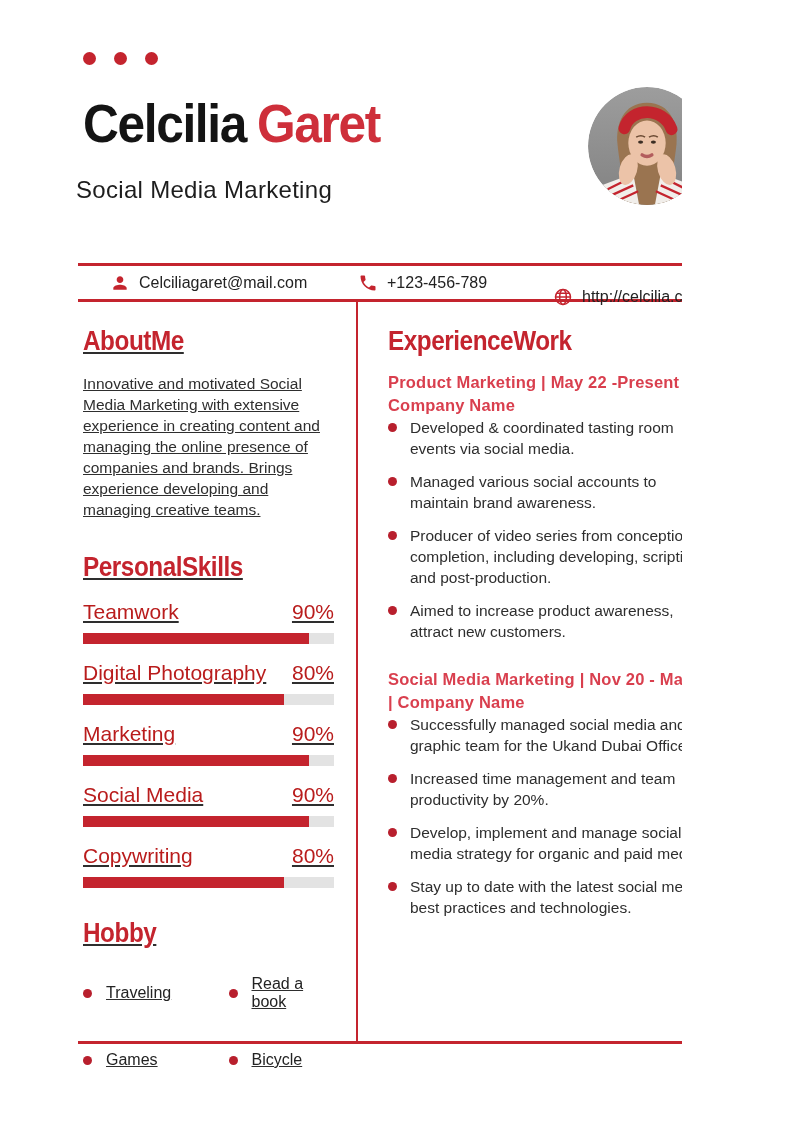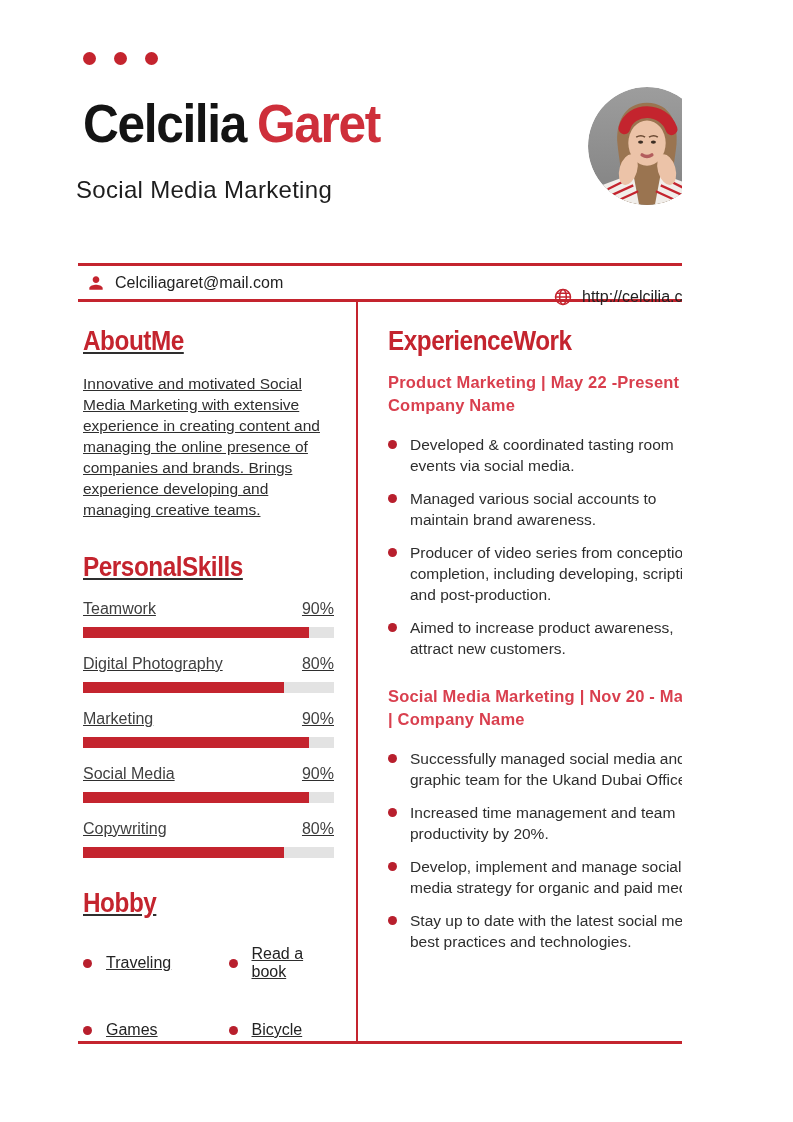--- a/index.html
+++ b/index.html
@@ -28,50 +28,50 @@
 
   
   .photo{position:absolute;top:87px;left:588px;width:118px;height:118px;border-radius:50%;overflow:hidden;}
   .photo svg{display:block;width:100%;height:100%;}
 
   
   .contact{position:absolute;top:263px;left:78px;width:637px;height:39px;
            border-top:3px solid var(--accent);border-bottom:3px solid var(--accent);}
   .citem{position:absolute;top:0;height:100%;display:flex;align-items:center;gap:9px;font-size:16px;color:#222;}
   .citem svg{width:20px;height:20px;flex:none;}
-  .ci-email{left:8px;} .ci-phone{left:280px;} .ci-web{left:475px;margin-top:14px;}
+  .ci-email{left:32px;} .ci-phone{left:280px;} .ci-web{left:475px;margin-top:14px;}
 
   
   .columns{position:absolute;top:302px;left:78px;width:637px;height:742px;display:flex;
            border-bottom:3px solid var(--accent);}
   .col-left{width:280px;flex:none;border-right:2px solid var(--accent);
             padding:24px 22px 0 5px;text-decoration:underline;}
   .col-right{flex:1;padding:24px 0 0 30px;}
 
   .h{font-size:27px;font-weight:800;color:var(--accent);letter-spacing:-.5px;word-spacing:-7px;
      transform:scaleX(.9);transform-origin:left;white-space:nowrap;}
 
   .about-text{margin-top:16px;font-size:15.5px;line-height:21px;color:var(--ink);}
 
   .skills-head{margin-top:32px;}
   .skills-list{margin-top:6px;}
   .skill{margin-top:17px;}
-  .skill-row{display:flex;justify-content:space-between;align-items:baseline;font-size:16px;color:#404040;}
+  .skill-row{display:flex;justify-content:space-between;align-items:baseline;font-size:21px;color:#b91c1c;}
   .skill-bar{margin-top:9px;height:11px;background:var(--track);}
   .skill-fill{height:100%;background:var(--accent);}
 
   .hobby-head{margin-top:30px;}
   .hobby-grid{margin-top:26px;display:grid;grid-template-columns:1fr 1fr;row-gap:20px;column-gap:8px;gap:40px;}
   .hobby-item{display:flex;align-items:center;gap:14px;font-size:16px;color:#232323;}
   .hdot{width:9px;height:9px;border-radius:50%;background:var(--bullet-red);flex:none;}
 
   .job{margin-top:4px;}
   .job-title{margin-top:14px;font-size:16.5px;line-height:23px;font-weight:600;
              color:var(--job-red);letter-spacing:.2px;}
-  .bullets{list-style:none;margin-top:17px;}
+  .bullets{list-style:none;}
   .bullets li{display:flex;gap:13px;margin-bottom:12px;font-size:15.5px;line-height:21px;color:var(--ink);}
   .bdot{width:9px;height:9px;border-radius:50%;background:var(--bullet-red);flex:none;margin-top:6px;}
   .job + .job{margin-top:26px;}
 </style>
 </head>
 <body>
 
 <div class="page">
 
   <div class="dots">
@@ -122,20 +122,26 @@
     </svg>
   </div>
 
   <div class="contact">
     <div class="citem ci-email">
       <svg viewBox="0 0 24 24" fill="#C4242E">
         <path d="M12 12c2.21 0 4-1.79 4-4s-1.79-4-4-4-4 1.79-4 4 1.79 4 4 4zm0 2c-2.67 0-8 1.34-8 4v2h16v-2c0-2.66-5.33-4-8-4z"></path>
       </svg>
       <span>Celciliagaret@mail.com</span>
     </div>
+    <div class="citem ci-phone">
+      <svg viewBox="0 0 24 24" fill="#C4242E">
+        <path d="M6.62 10.79c1.44 2.83 3.76 5.14 6.59 6.59l2.2-2.2c.27-.27.67-.36 1.02-.24 1.12.37 2.33.57 3.57.57.55 0 1 .45 1 1V20c0 .55-.45 1-1 1-9.39 0-17-7.61-17-17 0-.55.45-1 1-1h3.5c.55 0 1 .45 1 1 0 1.25.2 2.45.57 3.57.11.35.03.74-.25 1.02l-2.2 2.2z"></path>
+      </svg>
+      <span>+123-456-789</span>
+    </div>
     <div class="citem ci-web">
       <svg viewBox="0 0 24 24" fill="none" stroke="#C4242E" stroke-width="1.8">
         <circle cx="12" cy="12" r="9"></circle>
         <ellipse cx="12" cy="12" rx="4" ry="9"></ellipse>
         <path d="M3 12h18M4.5 7.5h15M4.5 16.5h15"></path>
       </svg>
       <span>http://celcilia.com</span>
     </div>
   </div>
 

